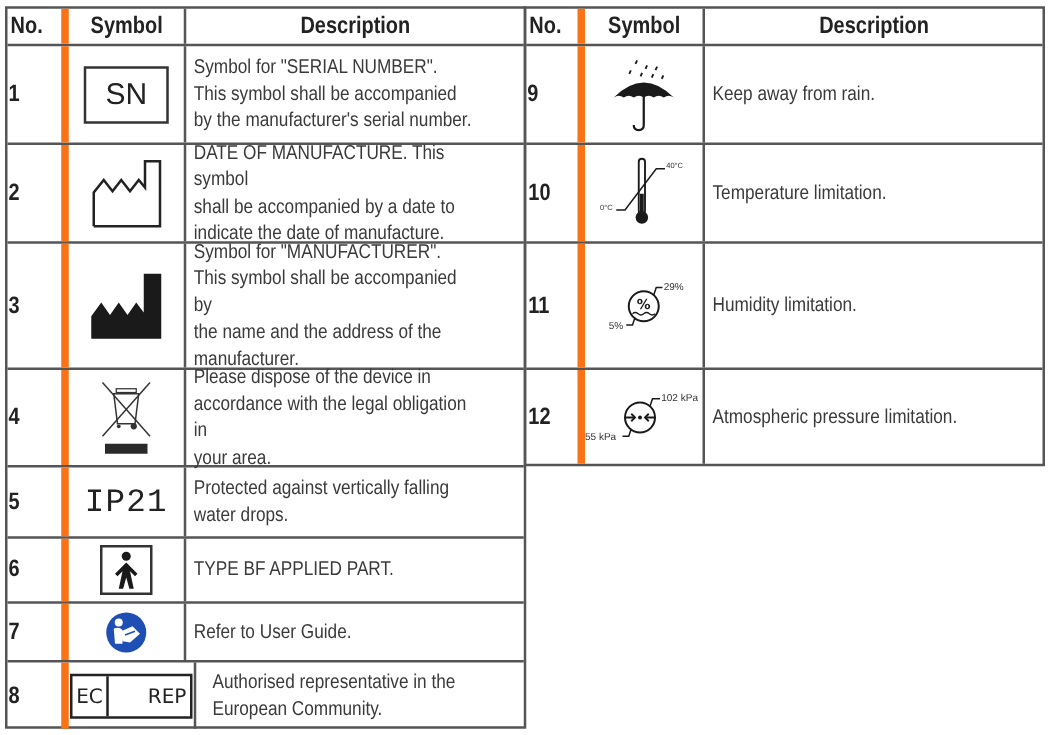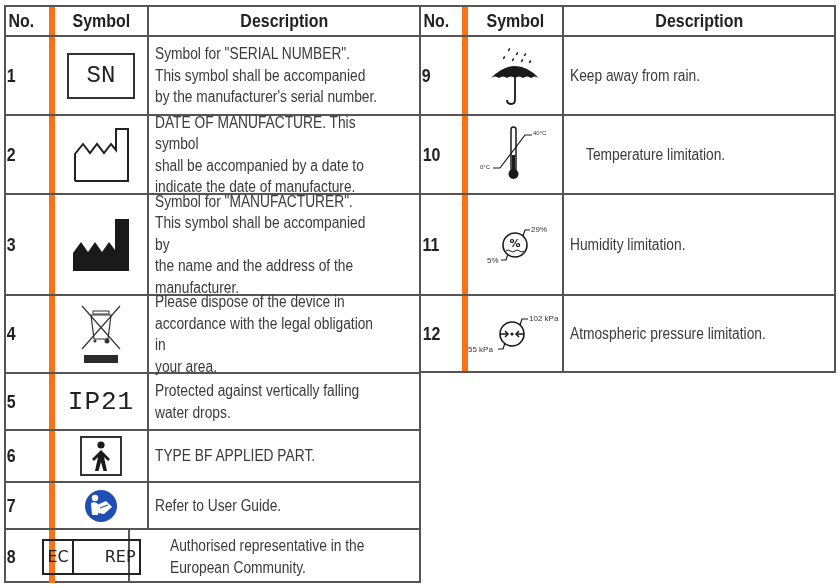--- a/index.html
+++ b/index.html
@@ -8,21 +8,21 @@
   .row { position:absolute; left:0; right:0; border-bottom:2px solid #555; box-sizing:border-box; }
   .row.last { border-bottom:none; }
   .cell { position:absolute; top:0; bottom:0; display:flex; align-items:center; box-sizing:border-box; }
   .c-no { justify-content:flex-start; border-right:6px solid #f97316; }
   .c-sym { justify-content:center; border-right:2px solid #555; }
   .c-desc { padding-left:6px; }
   .hdr { font-weight:bold; font-size:19px; color:#222; }
   .hdr span, .num span { display:inline-block; transform:scaleX(0.84); }
   .num { font-weight:bold; font-size:19px; color:#222; }
   .desc { font-size:16px; line-height:21.5px; color:#3a3a3a; white-space:pre-line; display:inline-block; transform:scaleX(0.86); transform-origin:left center; width:310px; }
-  .sym-box { border:2px solid #333; display:flex; align-items:center; justify-content:center; font-family:Liberation Mono, monospace; color:#222; box-sizing:border-box; }
+  .sym-box { border:2px solid #333; display:flex; align-items:center; justify-content:center; font-family:Liberation Sans, sans-serif; color:#222; box-sizing:border-box; }
   .ip { font-family:Liberation Mono, monospace; font-size:26px; color:#222; letter-spacing:1px; }
 </style>
 </head>
 <body>
 
 <div class="tbl" style="left:4px; top:5px; width:417px; height:578px;">
   <div class="row" style="top:0; height:30px;">
     <div class="cell c-no hdr" style="left:0; width:49px;">
         <span>No.</span>
       </div>
@@ -148,21 +148,21 @@
     </div>
     <div class="cell c-desc" style="left:143px; right:0;">
         <span class="desc">Refer to User Guide.</span>
       </div>
   </div>
 
   <div class="row last" style="top:523px; height:53px;">
     <div class="cell c-no num" style="left:0; width:49px;">
         <span>8</span>
       </div>
-    <div class="cell c-sym" style="left:49px; width:75px;">
+    <div class="cell c-sym" style="left:49px; width:102px;">
       <div style="display:flex; border:2px solid #222; height:32px; font-family:'DejaVu Sans', sans-serif; font-size:16px; color:#222;">
         <span style="padding:0 3px; display:flex; align-items:center; border-right:2px solid #222;">EC</span>
         <span style="padding:0 3px; display:flex; align-items:center;margin-left:28px;">REP</span>
       </div>
     </div>
     <div class="cell c-desc" style="left:158px; right:0;">
         <span class="desc">Authorised representative in the
 European Community.</span>
       </div>
   </div>
@@ -214,21 +214,21 @@
         <svg width="80" height="60" viewBox="0 0 80 60" style="position:absolute; left:0; top:0;">
           <rect x="36" y="2" width="5" height="44" rx="2.5" fill="none" stroke="#1a1a1a" stroke-width="1.5"></rect>
           <rect x="37" y="30" width="3" height="16" fill="#1a1a1a"></rect>
           <circle cx="38.5" cy="49" r="5" fill="#1a1a1a"></circle>
           <polyline points="18,43 25,43 50,10 57,10" fill="none" stroke="#1a1a1a" stroke-width="1.2"></polyline>
         </svg>
         <span style="position:absolute; left:58px; top:5px; font-size:6px; color:#333;">40°C</span>
         <span style="position:absolute; left:5px; top:39px; font-size:6px; color:#333;">0°C</span>
       </div>
     </div>
-    <div class="cell c-desc" style="left:159px; right:0;">
+    <div class="cell c-desc" style="left:143px; right:0;">
         <span class="desc">Temperature limitation.</span>
       </div>
   </div>
 
   <div class="row" style="top:188px; height:101px;">
     <div class="cell c-no num" style="left:0; width:47px;">
         <span>11</span>
       </div>
     <div class="cell c-sym" style="left:47px; width:96px;">
       <div style="position:relative; width:84px; height:50px;">

